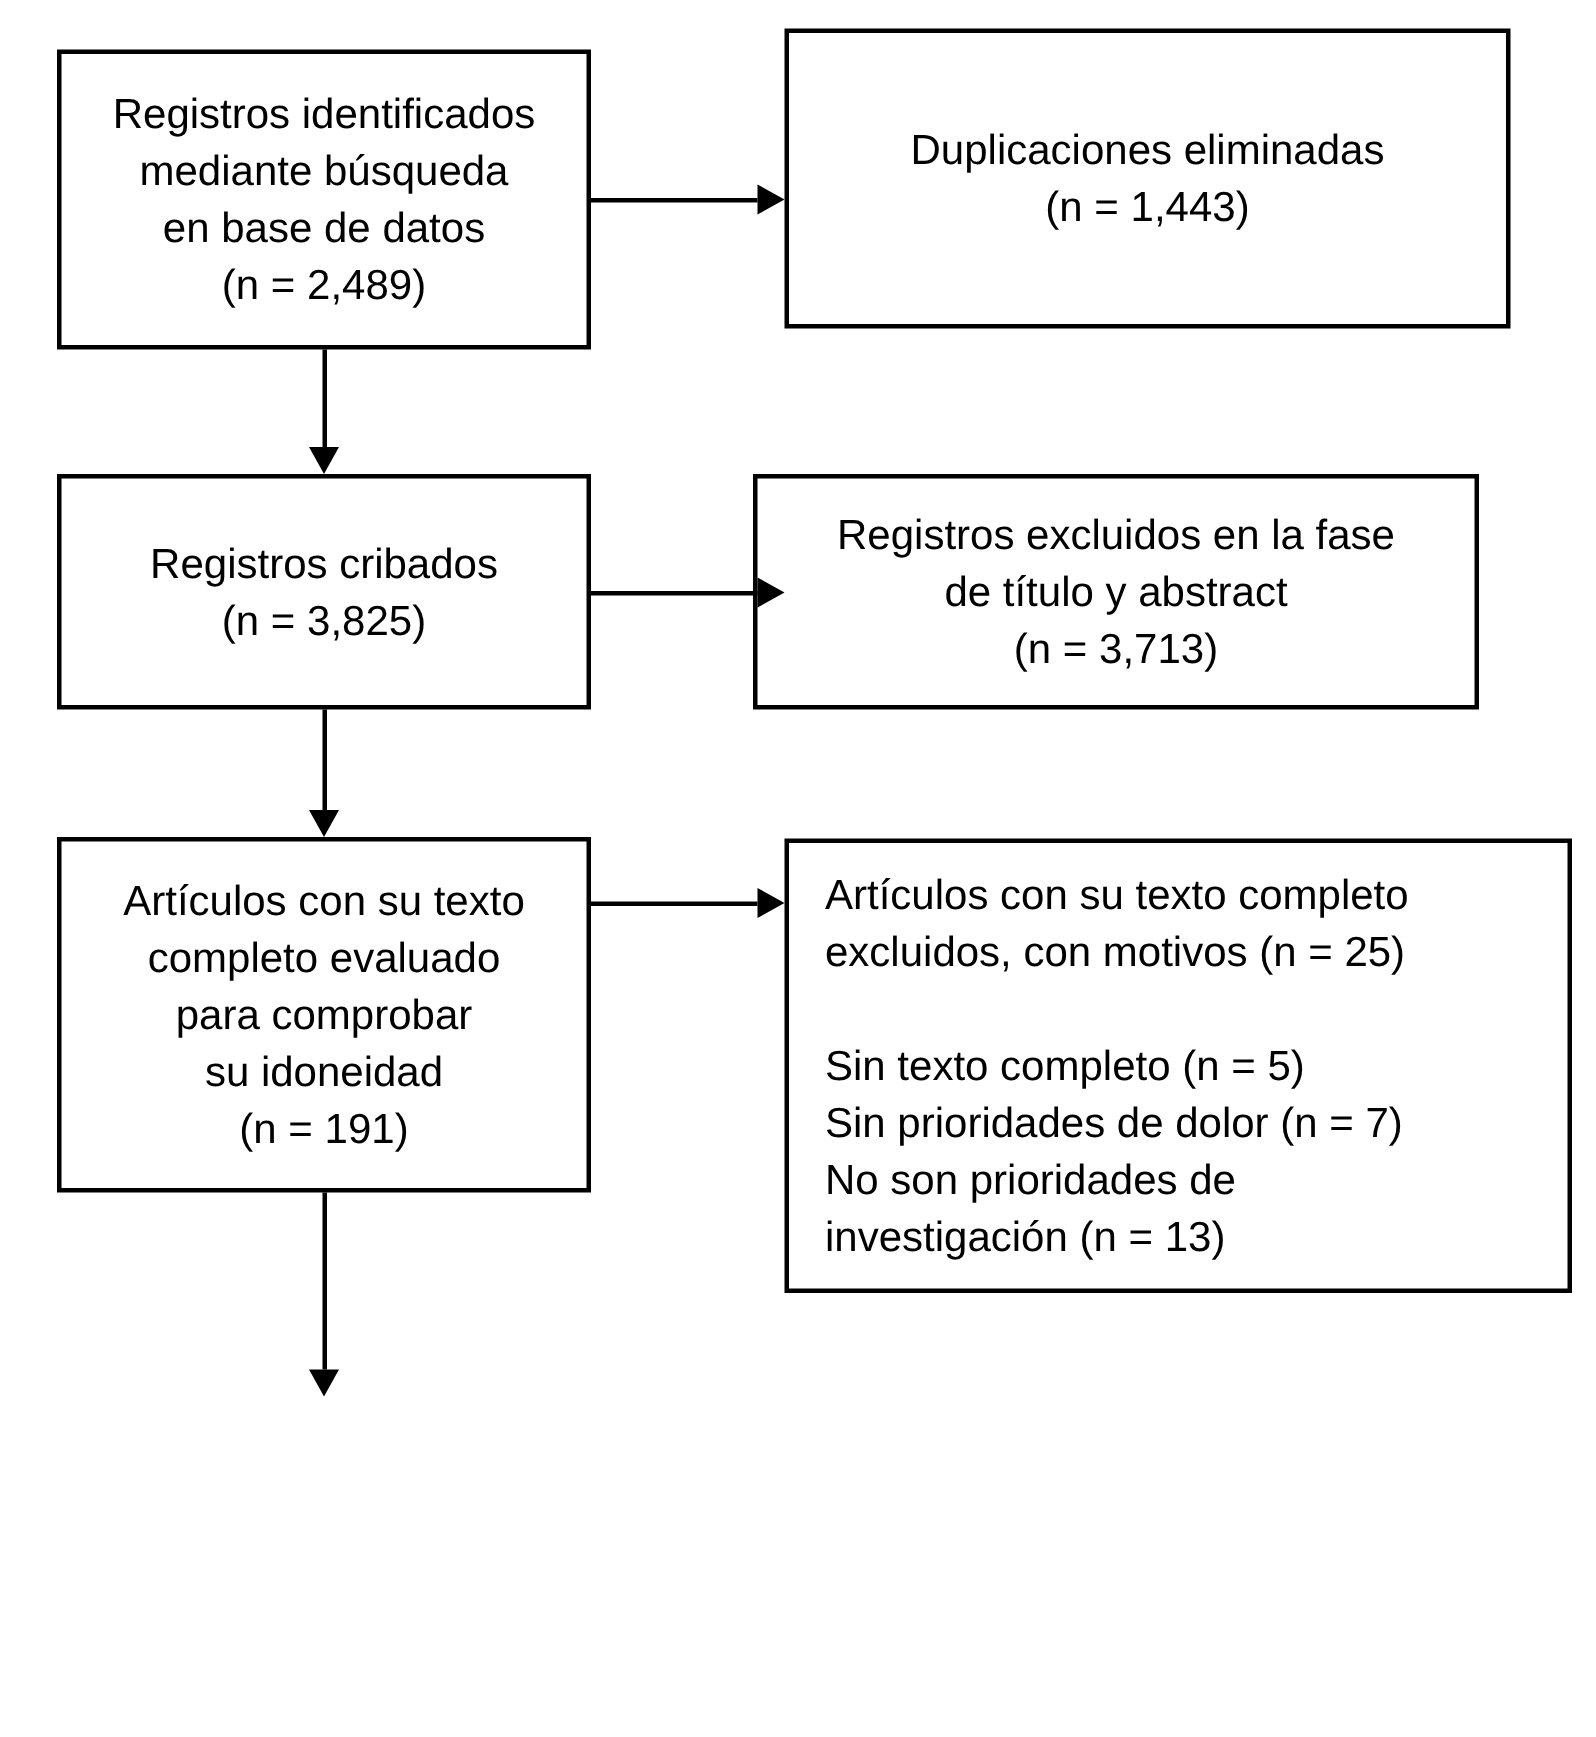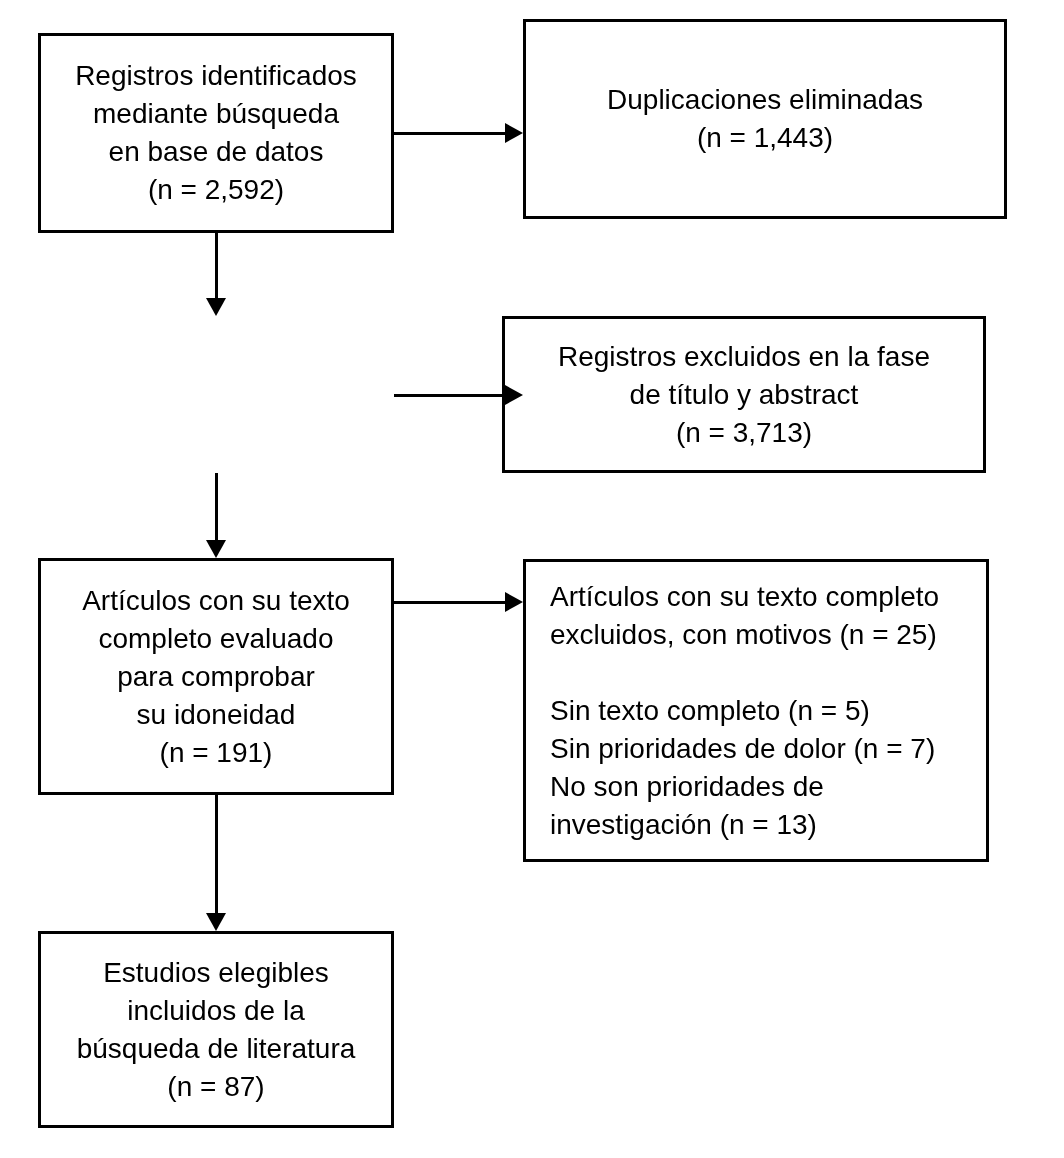--- a/index.html
+++ b/index.html
@@ -35,21 +35,21 @@
     text-align: left;
     padding-left: 24px;
     padding-right: 8px;
   }
   
   .b-identified { left: 38px;  top: 33px;  width: 356px; height: 200px; }
   .b-duplicates { left: 523px; top: 19px;  width: 484px; height: 200px; }
   .b-screened   { left: 38px;  top: 316px; width: 356px; height: 157px; }
   .b-excluded   { left: 502px; top: 316px; width: 484px; height: 157px; }
   .b-fulltext   { left: 38px;  top: 558px; width: 356px; height: 237px; }
-  .b-ftexcluded { left: 523px; top: 559px; width: 466px; height: 303px; }
+  .b-ftexcluded { left: 523px; top: 559px; width: 525px; height: 303px; }
   .b-included   { left: 38px;  top: 931px; width: 356px; height: 197px; }
 
   
   .arrow { position: absolute; }
   .arrow-h { width: 129px; height: 20px; }
   .arrow-h .shaft {
     position: absolute; left: 0; top: 8.5px;
     width: 111px; height: 3px; background: #000000;
   }
   .arrow-h .head {
@@ -86,28 +86,32 @@
 </style>
 </head>
 <body>
 
 <div class="canvas">
 
   <div class="box b-identified">
     <div class="box-text">Registros identificados
 mediante búsqueda
 en base de datos
-(n = 2,592)</div>
+(n = 2,489)</div>
   </div>
 
   <div class="box b-duplicates">
     <div class="box-text">Duplicaciones eliminadas
 (n = 1,443)</div>
   </div>
 
+  <div class="box b-screened">
+    <div class="box-text">Registros cribados
+(n = 3,825)</div>
+  </div>
 
   <div class="box b-excluded">
     <div class="box-text">Registros excluidos en la fase
 de título y abstract
 (n = 3,713)</div>
   </div>
 
   <div class="box b-fulltext">
     <div class="box-text">Artículos con su texto
 completo evaluado
@@ -119,26 +123,20 @@
   <div class="box b-ftexcluded">
     <div class="box-text left">Artículos con su texto completo
 excluidos, con motivos (n = 25)
 
 Sin texto completo (n = 5)
 Sin prioridades de dolor (n = 7)
 No son prioridades de
 investigación (n = 13)</div>
   </div>
 
-  <div class="box b-included">
-    <div class="box-text">Estudios elegibles
-incluidos de la
-búsqueda de literatura
-(n = 87)</div>
-  </div>
 
   <div class="arrow arrow-h a-h1">
     <div class="shaft"></div>
     <div class="head"></div>
   </div>
 
   <div class="arrow arrow-h a-h2">
     <div class="shaft"></div>
     <div class="head"></div>
   </div>

